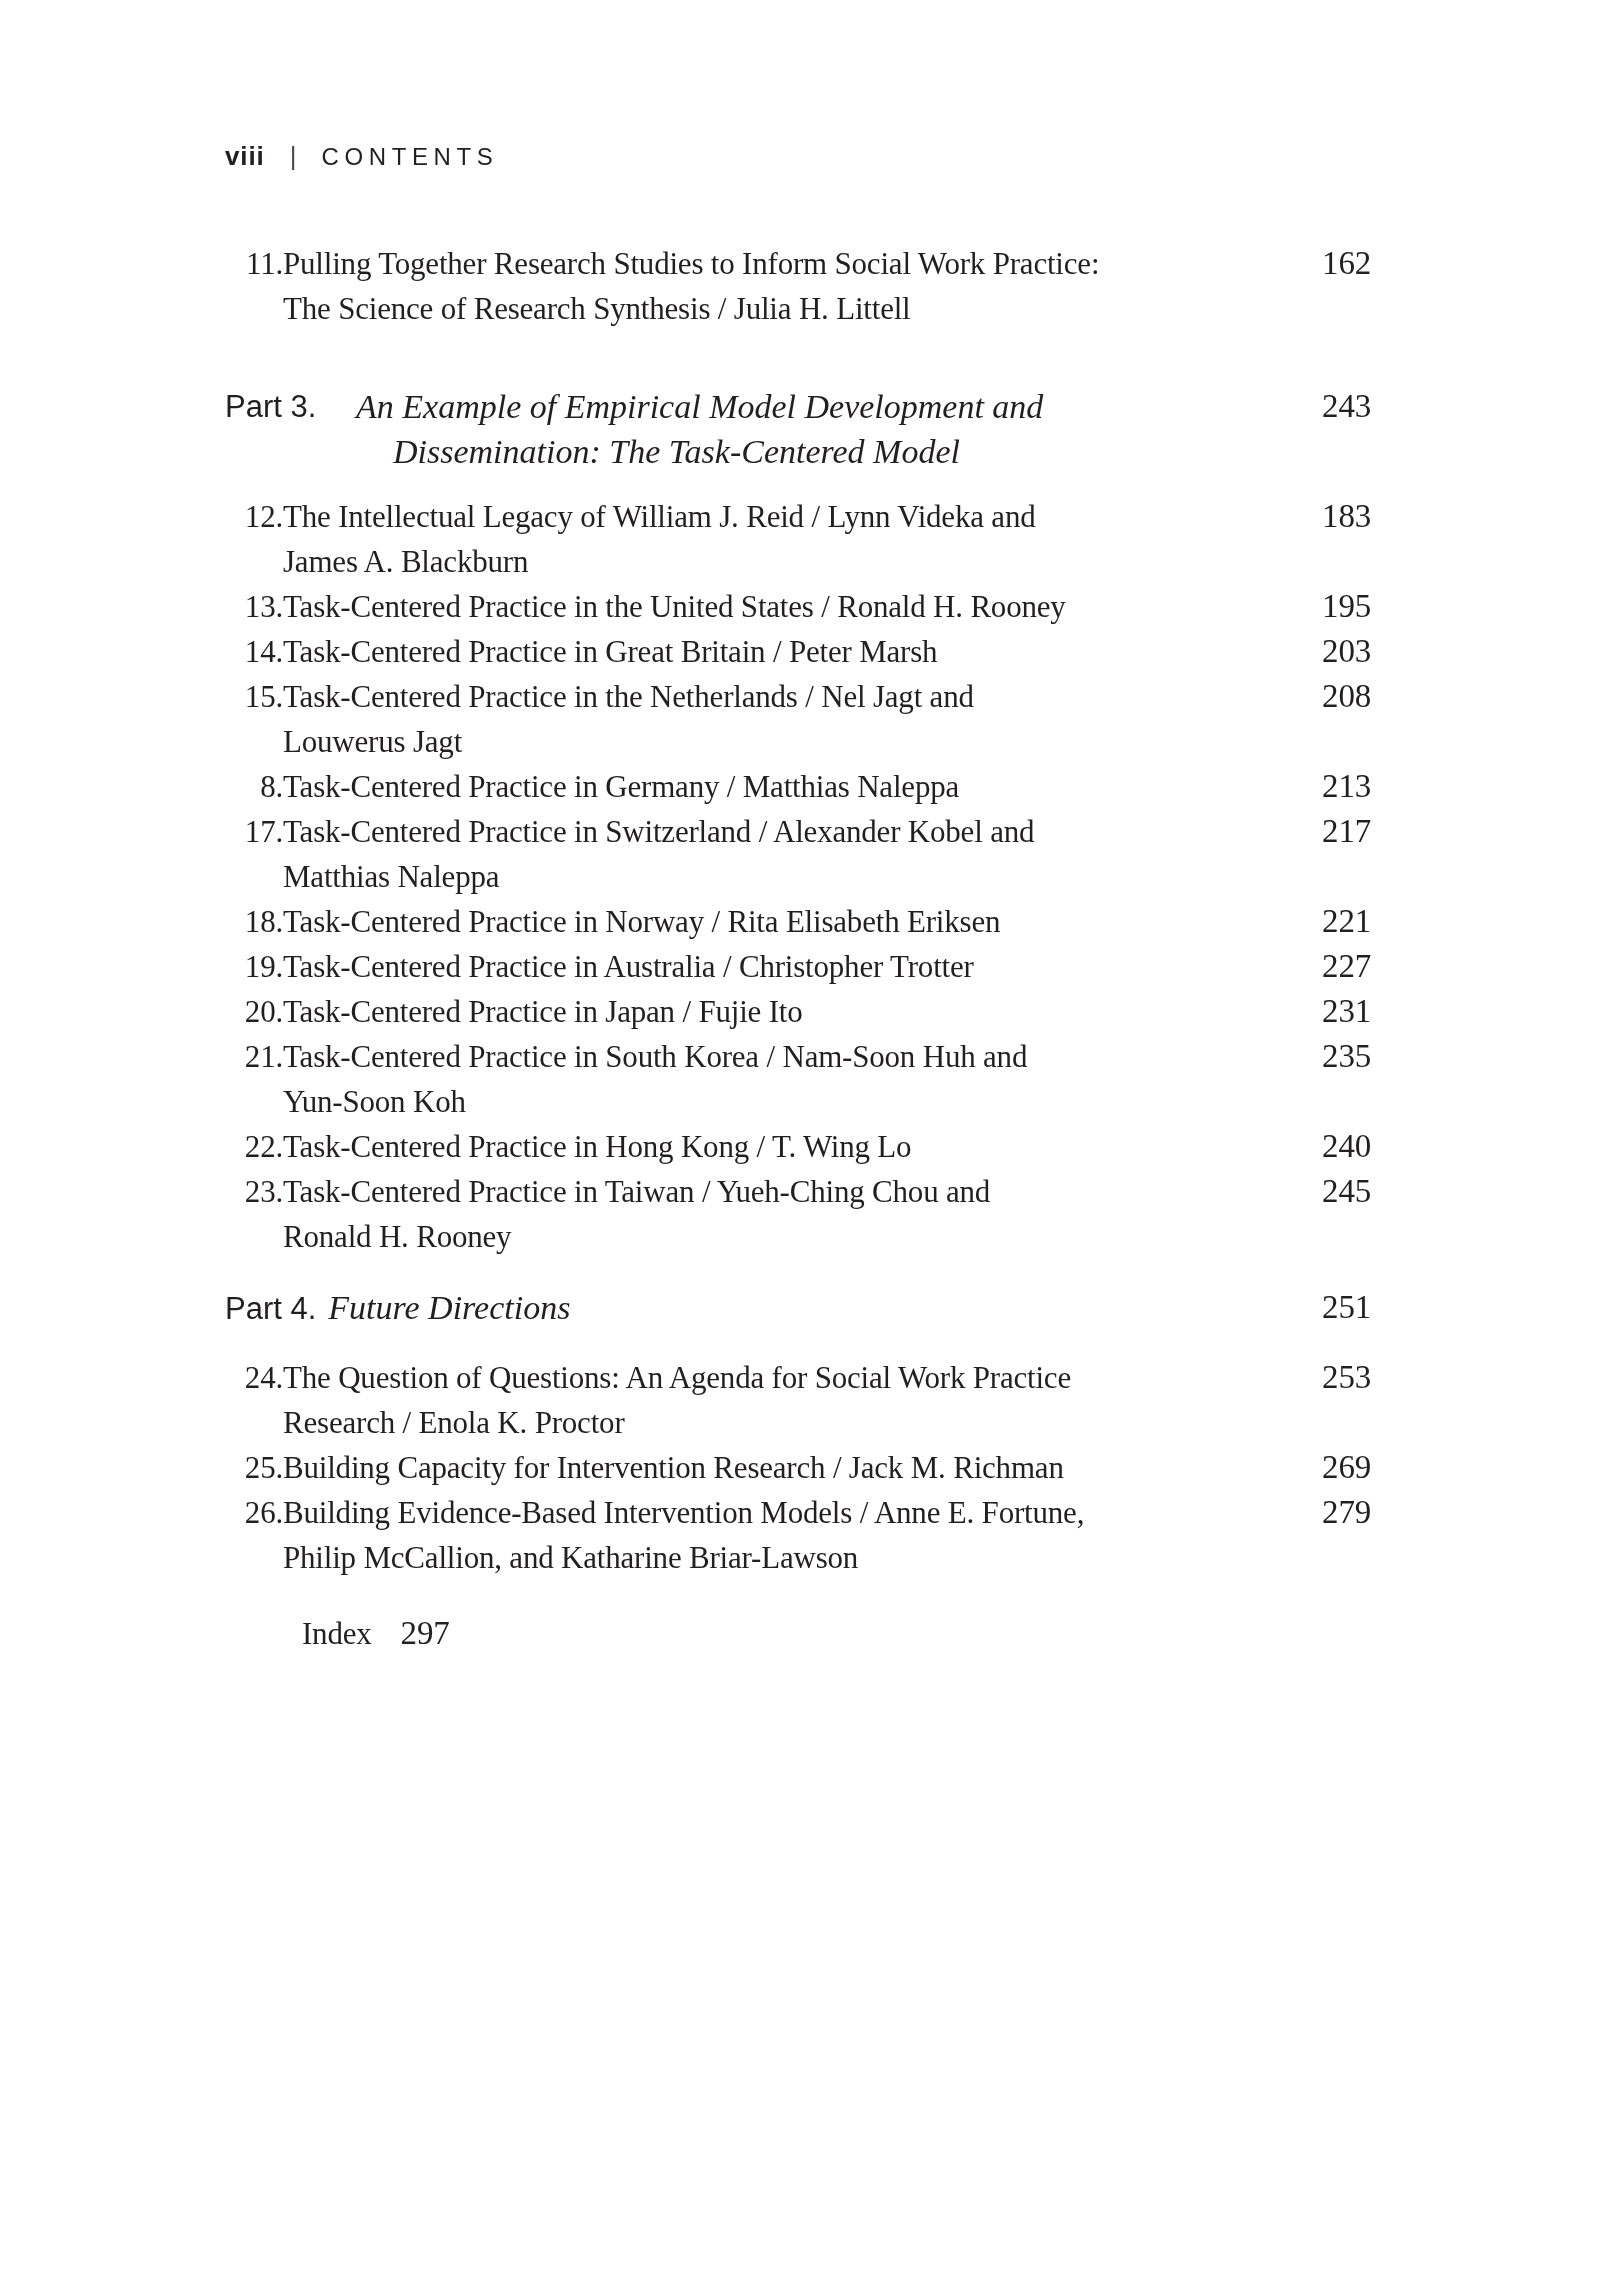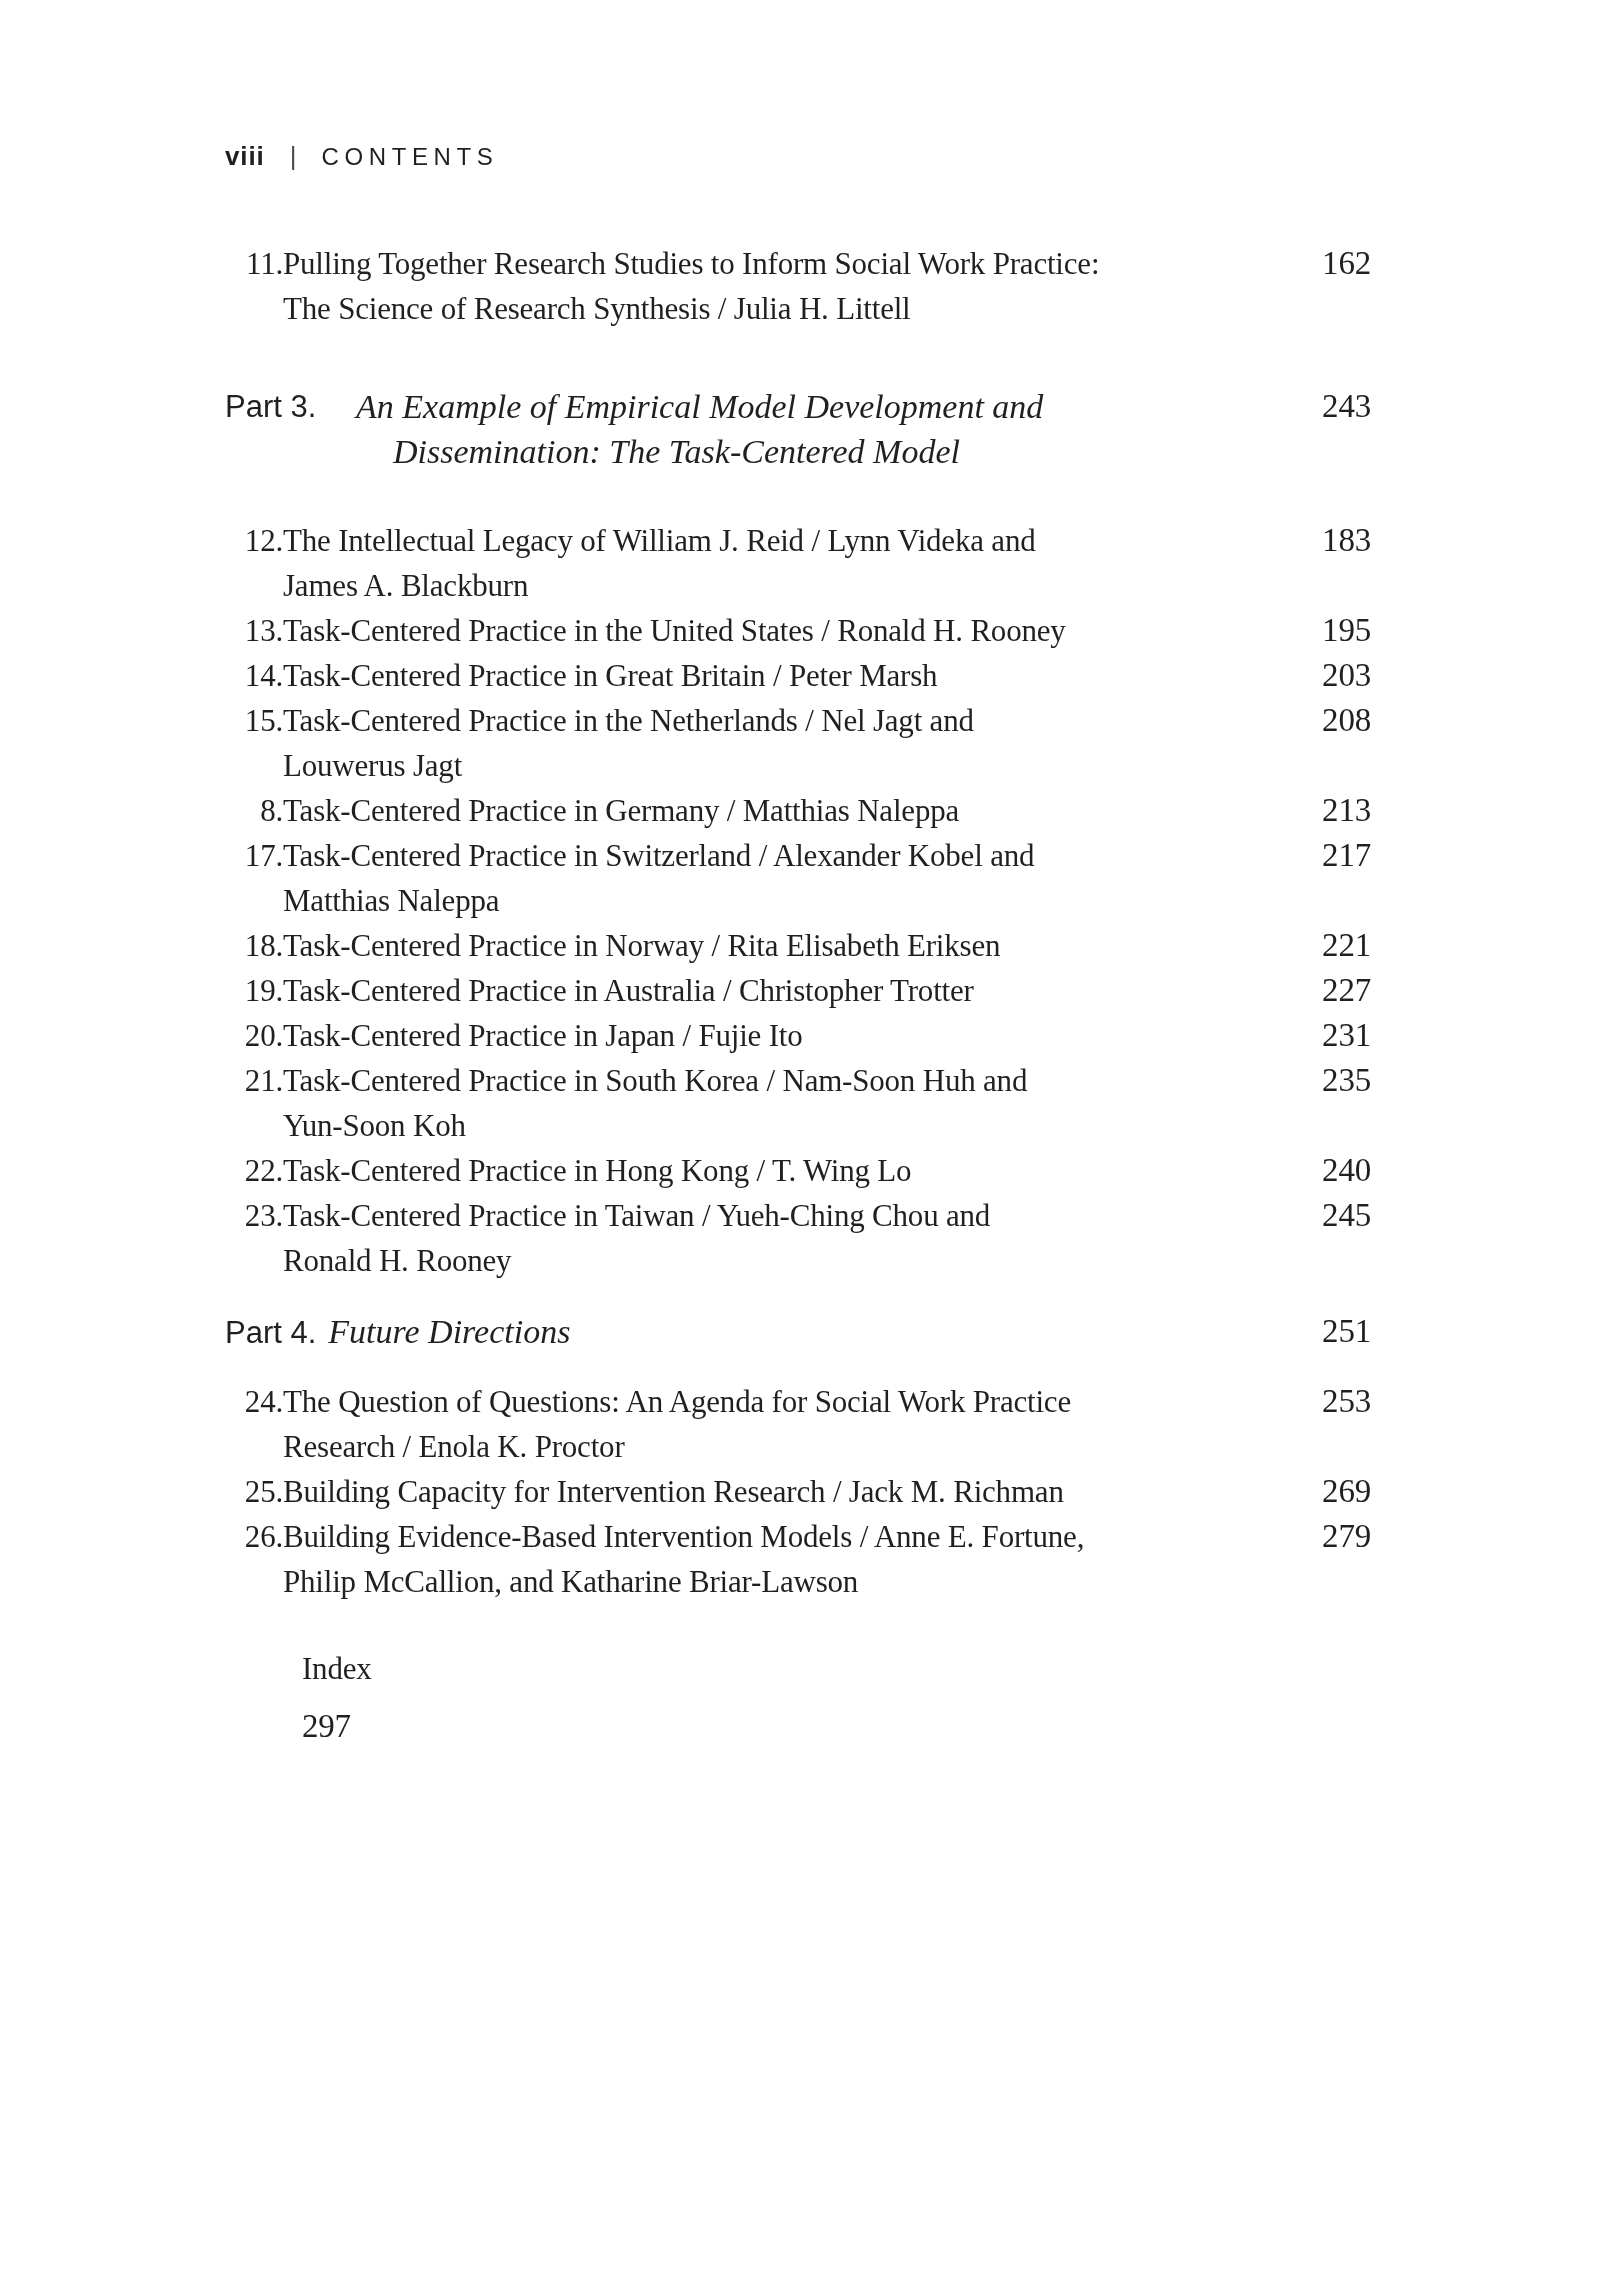--- a/index.html
+++ b/index.html
@@ -29,39 +29,39 @@
   }
   .row { display: grid; }
 
   .entry { grid-template-columns: 58px 1fr 73px; }
   .num { text-align: right; }
   .line { white-space: nowrap; }
   .pg { text-align: right; align-self: start; font-size: 33px; }
 
   .part-block {
     grid-template-columns: 131px 1fr 73px;
-    margin-top: 53px; margin-bottom: 44px;
+    margin-top: 53px; margin-bottom: 20px;
   }
   .part-label {
     font-family: "Liberation Sans", sans-serif;
     font-size: 31px; letter-spacing: 0;
   }
   .part-lines { }
   .part-line { font-style: italic; font-size: 34px; white-space: nowrap; letter-spacing: 0; }
   .part-line:nth-child(2) { padding-left: 37px; }
 
   .part-inline {
     grid-template-columns: 1fr 73px;
     margin-top: 26px; margin-bottom: 24px;
   }
   .part-inline .part-title { font-style: italic; font-size: 34px; margin-left: 12px; letter-spacing: 0; }
 
   .index-row {
-    display: flex; gap: 13px;
-    padding-left: 77px; margin-top: 42px; flex-direction: column;
+    display: flex; gap: 29px;
+    padding-left: 77px; margin-top: 31px;
   }
   .index-row .pg { text-align: center; }
 </style>
 </head>
 <body>
 
 <div class="page-header">
   <span class="folio">viii</span>
   <span class="hdr-sep">|</span>
   <span class="hdr-title">CONTENTS</span>

